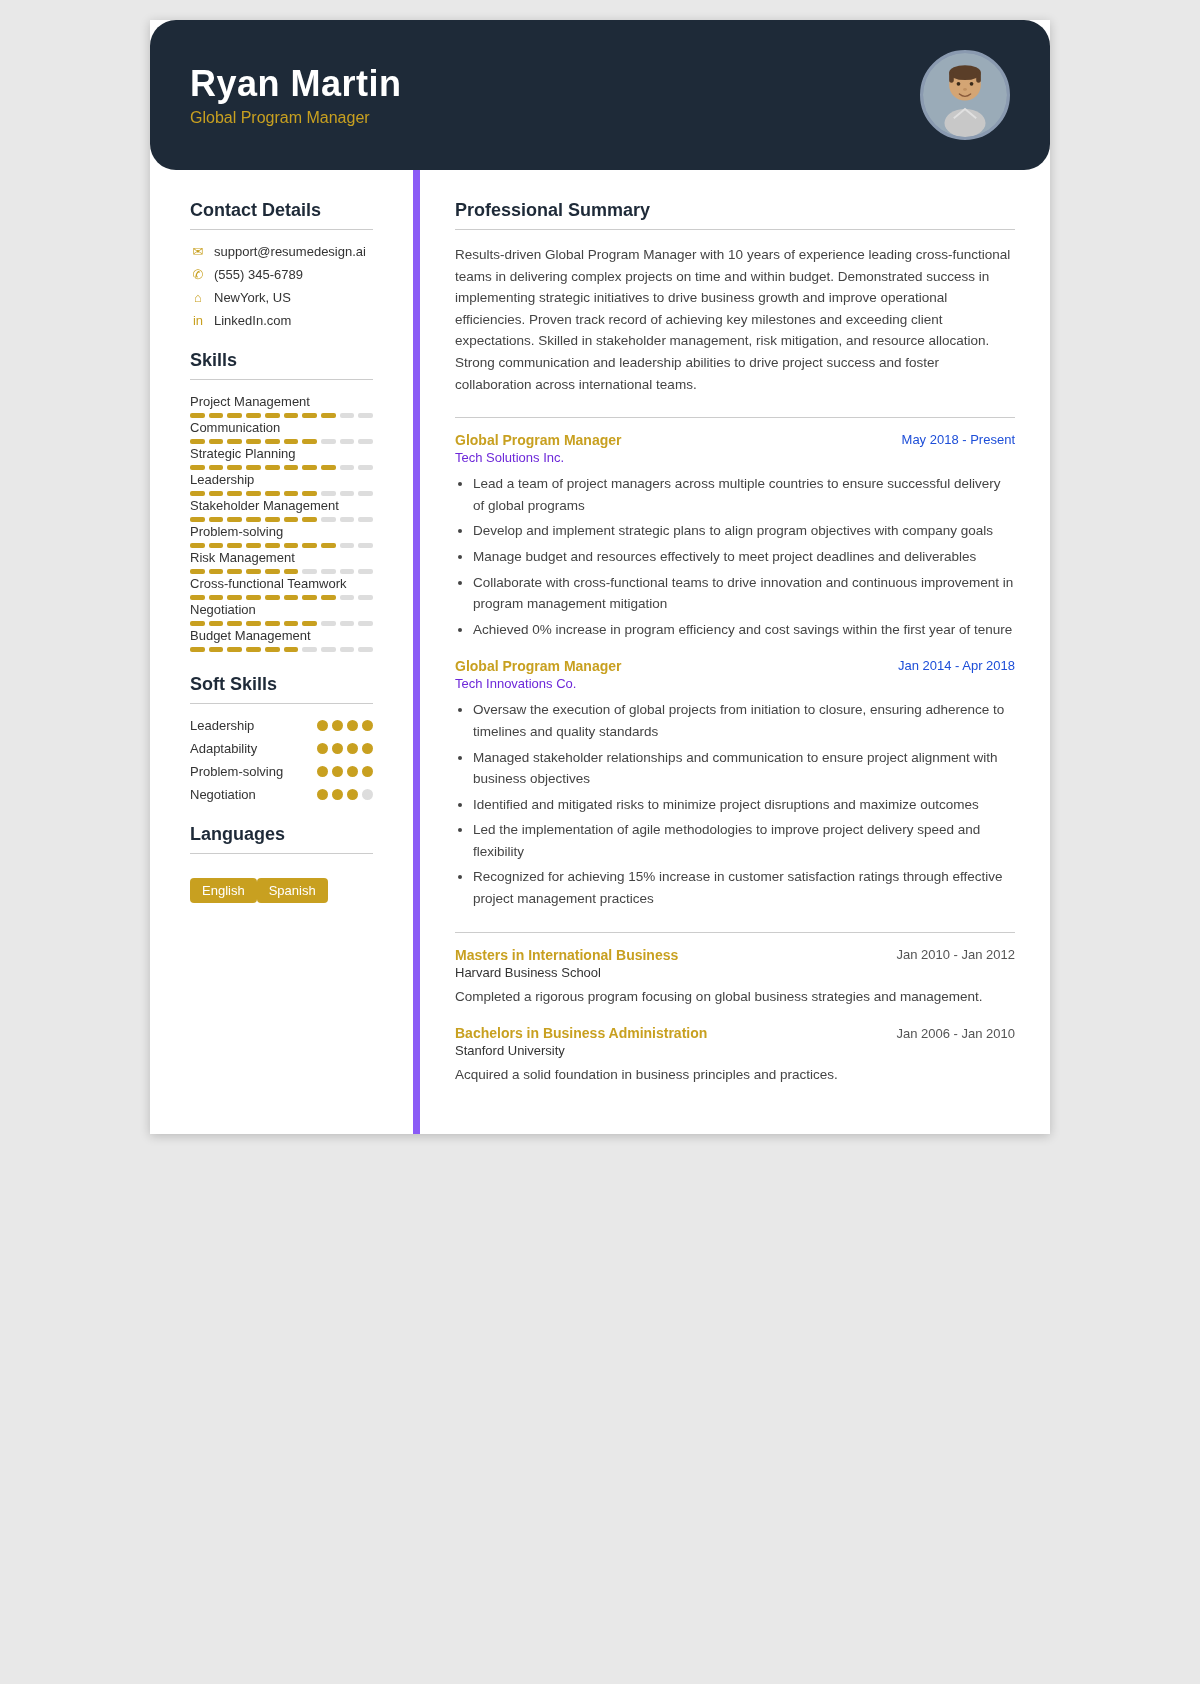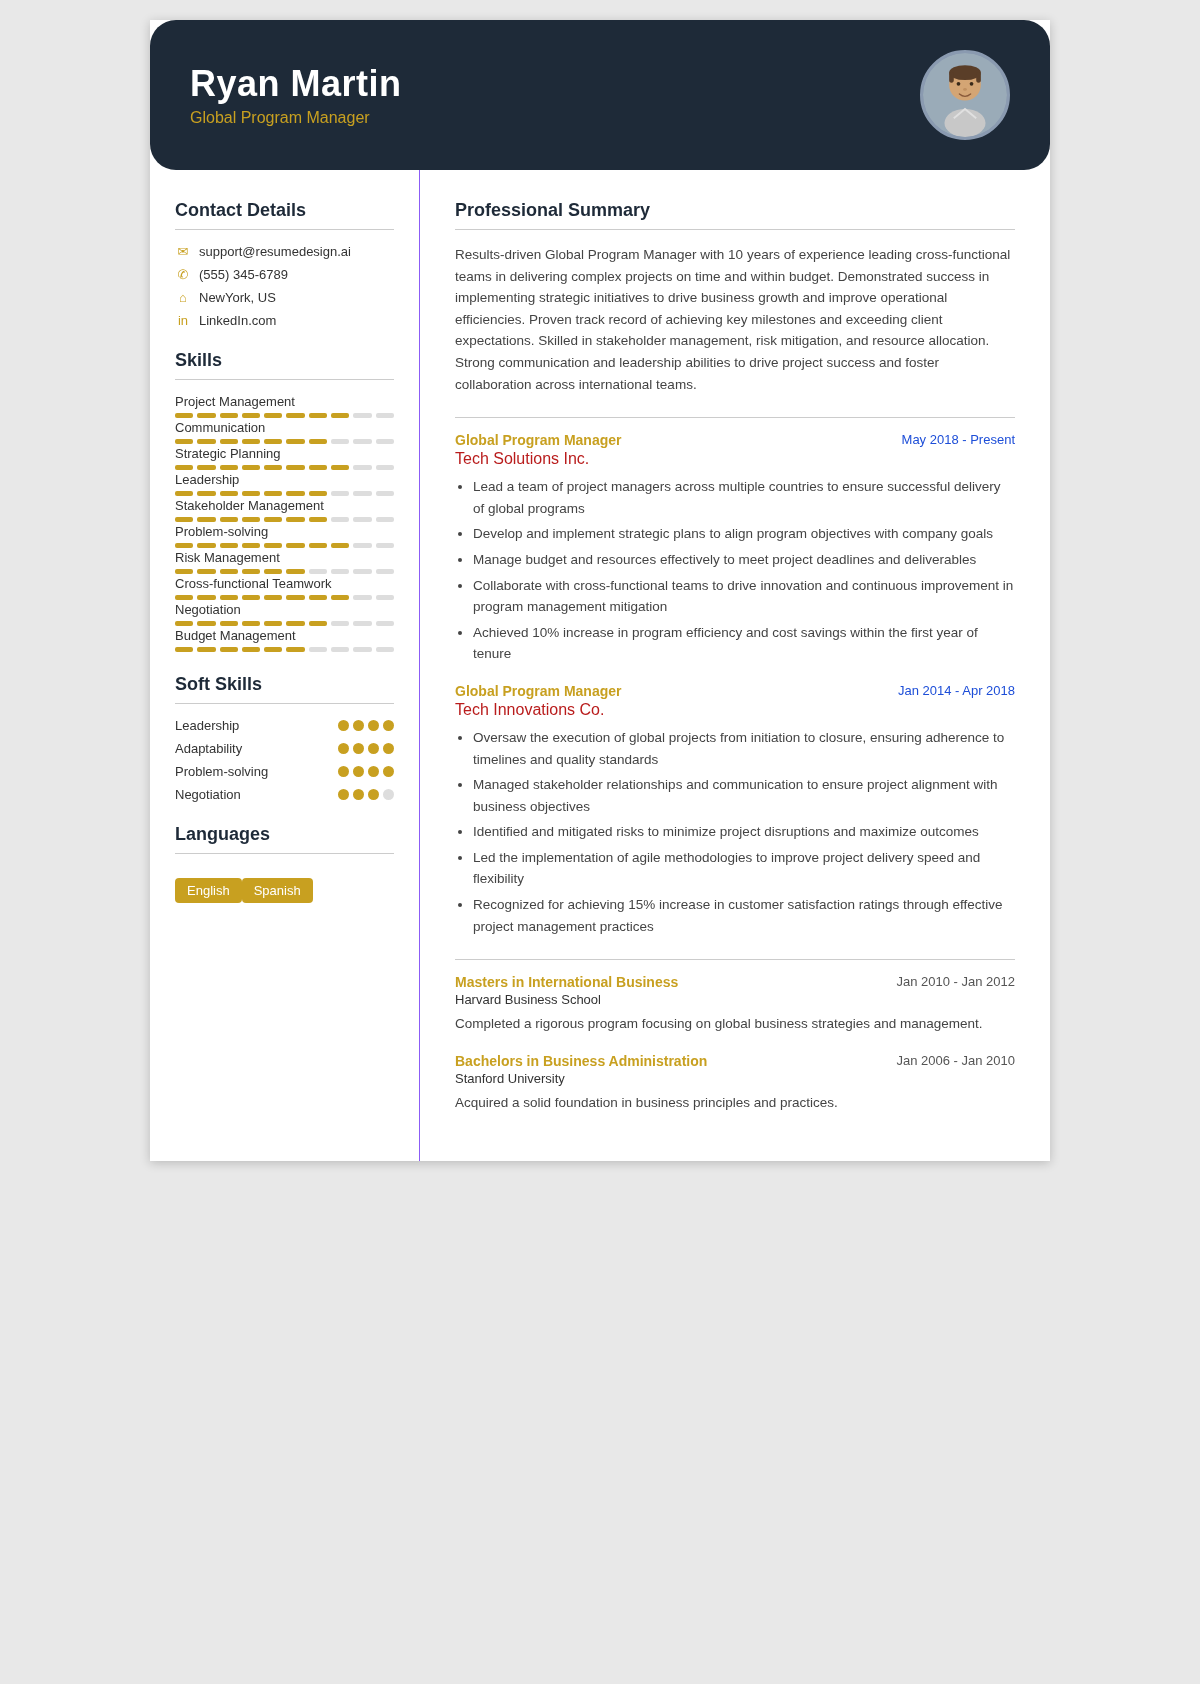--- a/index.html
+++ b/index.html
@@ -52,22 +52,22 @@
 
     
     .body {
       display: flex;
       padding: 0;
     }
     
     .left-col {
       width: 270px;
       min-width: 270px;
-      padding: 30px 25px;
-      border-right: 1px solid #8b5cf6;
+      padding: 30px 40px;
+      border-right: 7px solid #8b5cf6;
     }
     
     .right-col {
       flex: 1;
       padding: 30px 35px;
     }
 
     
     .section-title {
       font-size: 18px;
@@ -171,22 +171,22 @@
       font-weight: 700;
       color: #c8a020;
     }
     .job-date {
       font-size: 13px;
       color: #1d4ed8;
       white-space: nowrap;
       margin-left: 28px;
     }
     .job-company {
-      font-size: 16px;
-      color: #b91c1c;
+      font-size: 13px;
+      color: #6d28d9;
       margin-bottom: 8px;
     }
     .job-bullets {
       padding-left: 18px;
       margin-bottom: 18px;
     }
     .job-bullets li {
       font-size: 13.5px;
       color: #444;
       line-height: 1.6;
@@ -195,21 +195,21 @@
 
     
     .edu-title {
       font-size: 14px;
       font-weight: 700;
       color: #c8a020;
     }
     .edu-header {
       display: flex;
       justify-content: space-between;
-      align-items: flex-start;
+      align-items: center;
       margin-bottom: 2px;
     }
     .edu-school {
       font-size: 13px;
       color: #333;
       margin-bottom: 6px;
     }
     .edu-desc {
       font-size: 13.5px;
       color: #444;
@@ -486,21 +486,21 @@
               <div class="job-header">
                 <div class="job-title">Global Program Manager</div>
                 <div class="job-date">May 2018 - Present</div>
               </div>
               <div class="job-company">Tech Solutions Inc.</div>
               <ul class="job-bullets">
                 <li>Lead a team of project managers across multiple countries to ensure successful delivery of global programs</li>
                 <li>Develop and implement strategic plans to align program objectives with company goals</li>
                 <li>Manage budget and resources effectively to meet project deadlines and deliverables</li>
                 <li>Collaborate with cross-functional teams to drive innovation and continuous improvement in program management mitigation</li>
-                <li>Achieved 10% increase in program efficiency and cost savings within the first year of tenure</li>
+                <li>Achieved 0% increase in program efficiency and cost savings within the first year of tenure</li>
               </ul>
             </div>
             <div>
               <div class="job-header">
                 <div class="job-title">Global Program Manager</div>
                 <div class="job-date">Jan 2014 - Apr 2018</div>
               </div>
               <div class="job-company">Tech Innovations Co.</div>
               <ul class="job-bullets">
                 <li>Oversaw the execution of global projects from initiation to closure, ensuring adherence to timelines and quality standards</li>

